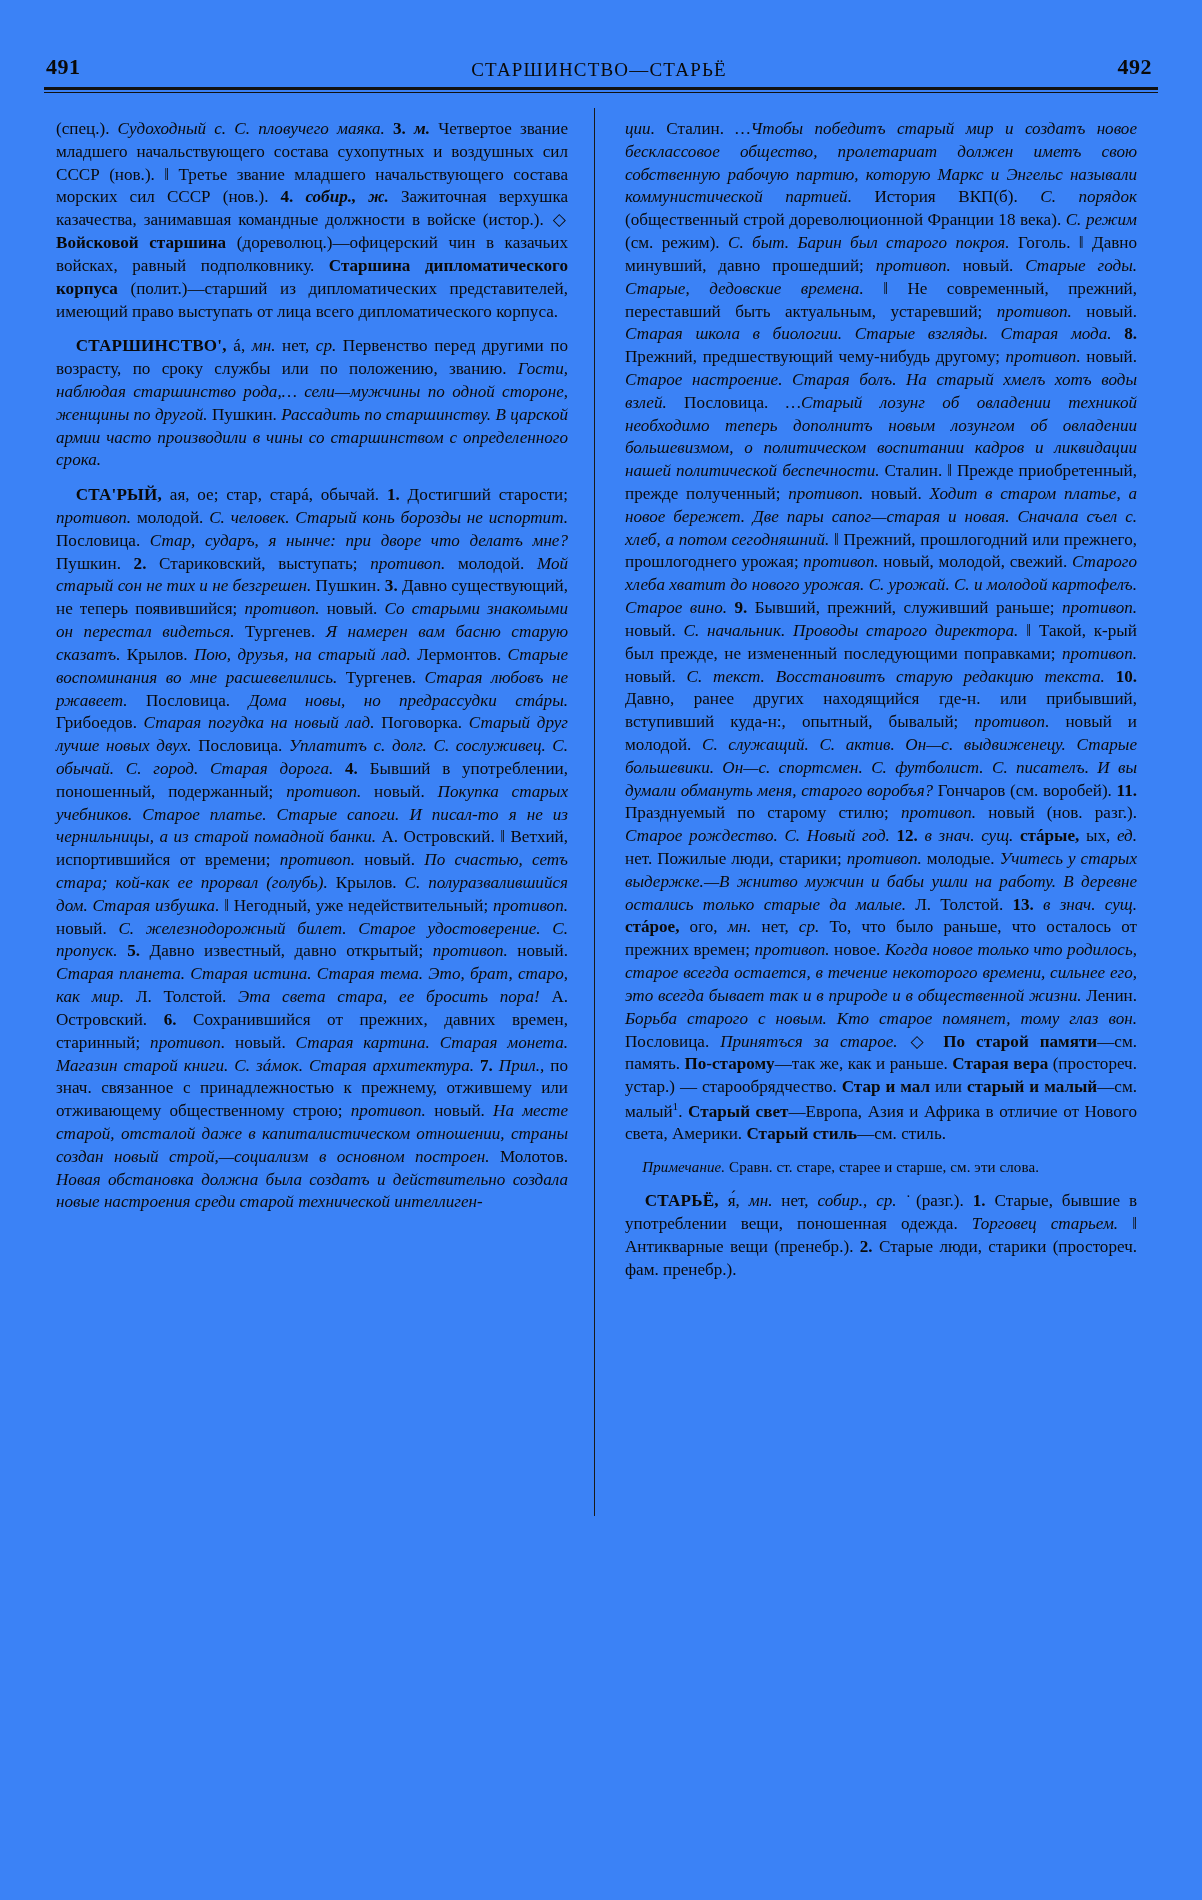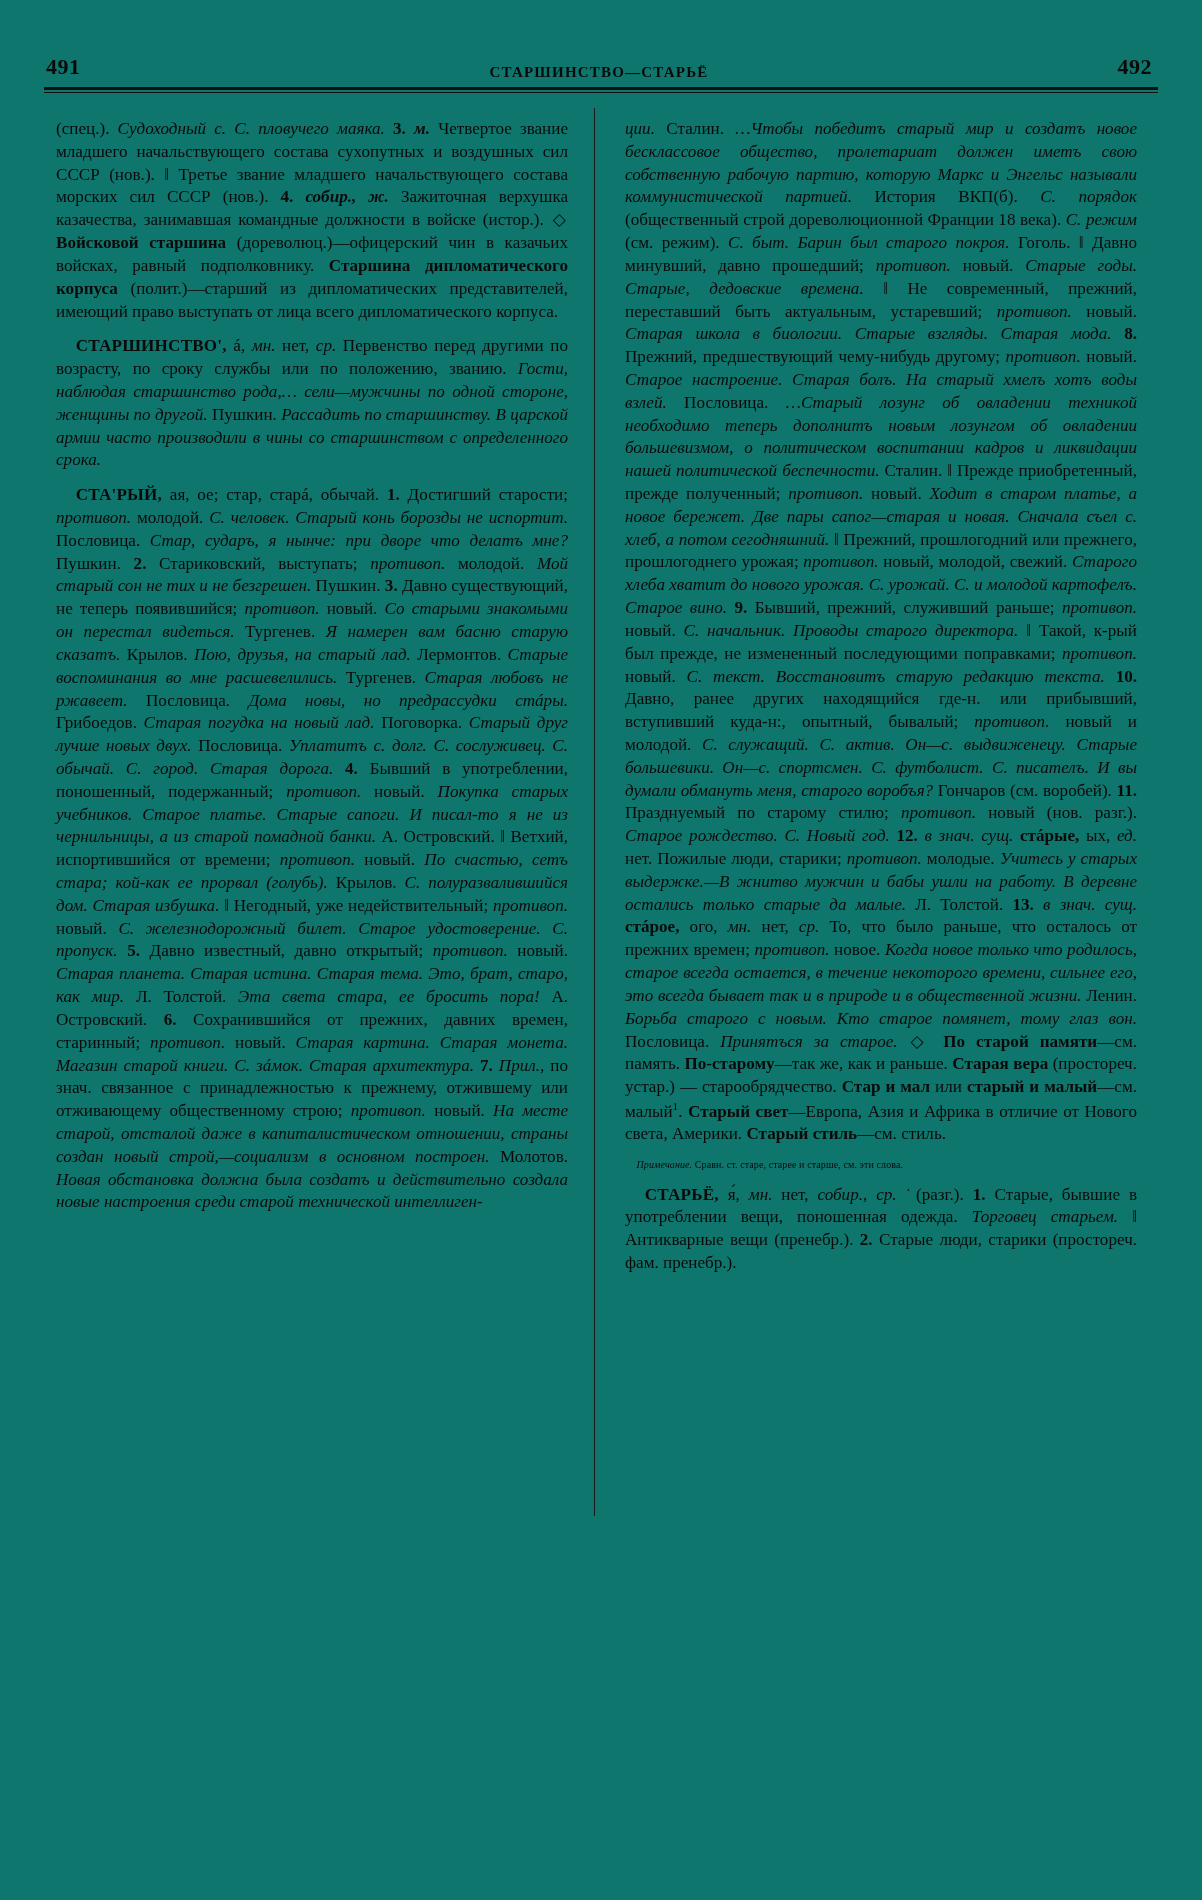--- a/index.html
+++ b/index.html
@@ -14,39 +14,39 @@
     color: #0a0a0a;
     position: relative;
     overflow: hidden;
   }
   .page {
     width: 1202px;
     height: 1900px;
     box-sizing: border-box;
     padding: 46px 44px 20px 44px;
     position: relative;
-    background: #0f766e;
+    background: #3b82f6;
   }
 
   
   .running-head {
     display: flex;
     align-items: flex-end;
     justify-content: space-between;
     height: 34px;
     padding: 0 6px 0 2px;
   }
   .folio {
     font-weight: bold;
     font-size: 22px;
     letter-spacing: 0.5px;
   }
   .head-title {
-    font-weight: bold;
-    font-size: 15px;
+    font-weight: normal;
+    font-size: 19px;
     letter-spacing: 1.2px;
     transform: translateY(1px);
   }
   .rule {
     margin-top: 7px;
     border: 0;
     border-top: 3px solid #111;
     border-bottom: 1px solid #111;
     height: 2px;
     box-sizing: content-box;
@@ -89,21 +89,21 @@
     font-weight: bold;
     letter-spacing: 0.2px;
   }
   .lozenge {
     font-weight: normal;
     padding: 0 2px;
   }
   .par { font-weight: normal; }
 
   .note {
-    font-size: 10px;
+    font-size: 15px;
     line-height: 1.33;
     margin-top: 7px;
     letter-spacing: 0.1px;
   }
   .note .lbl { font-style: italic; }
 
   sup { font-size: 0.66em; vertical-align: super; }
 </style>
 </head>
 <body>

